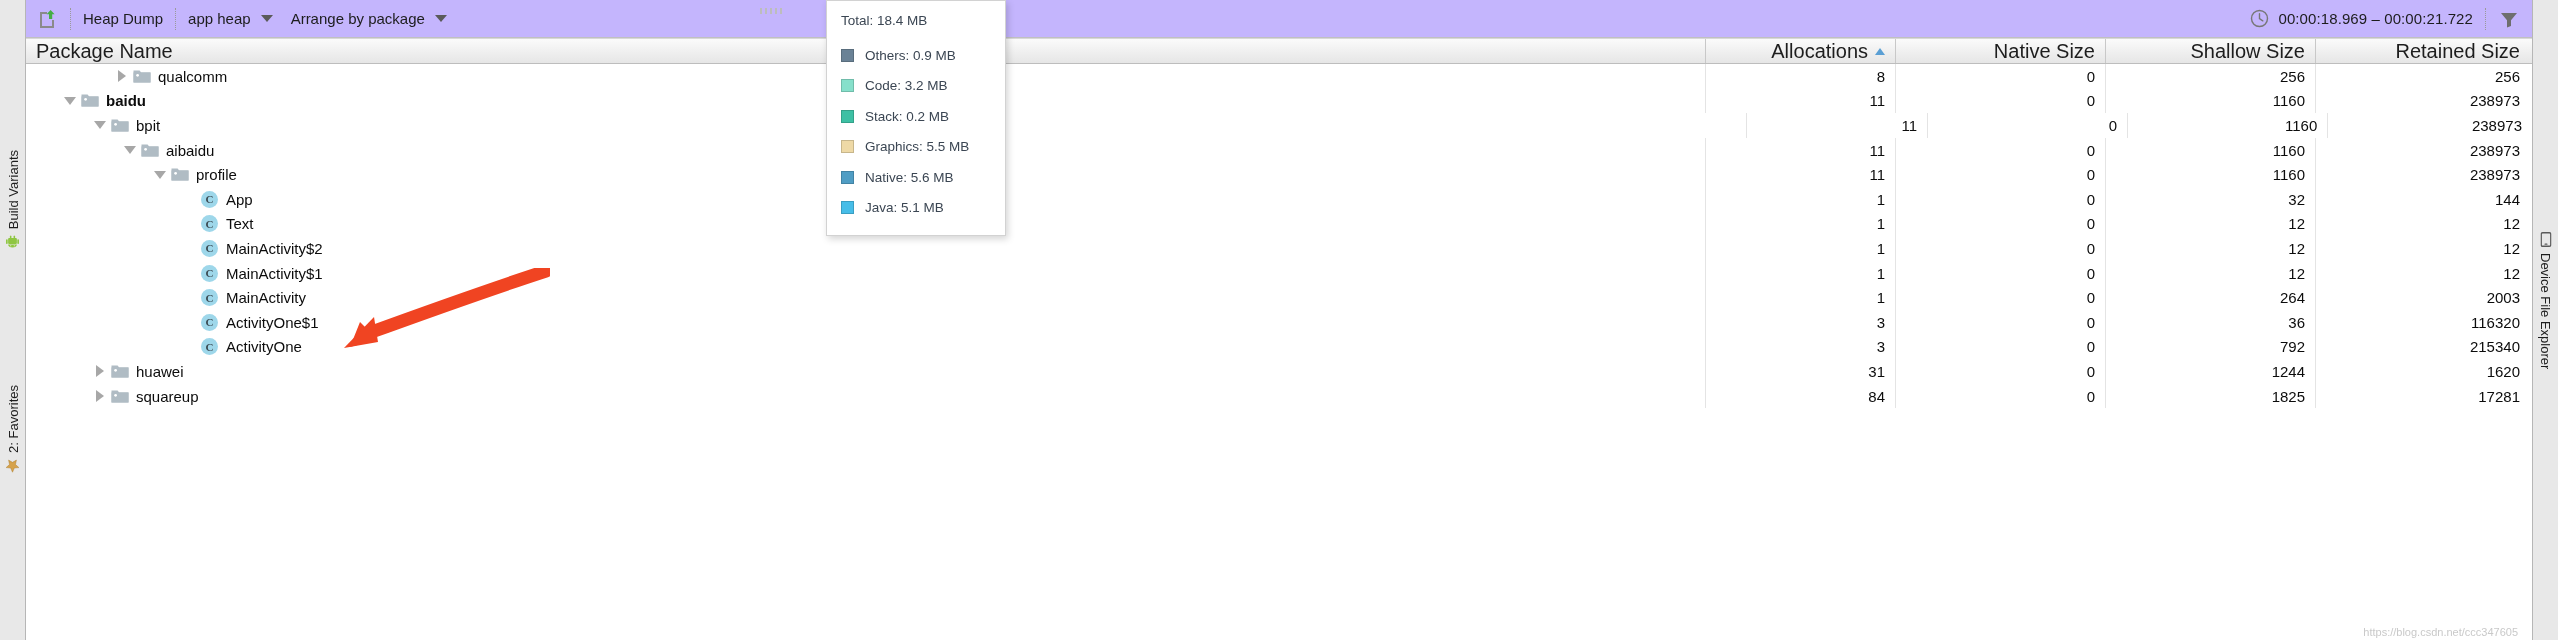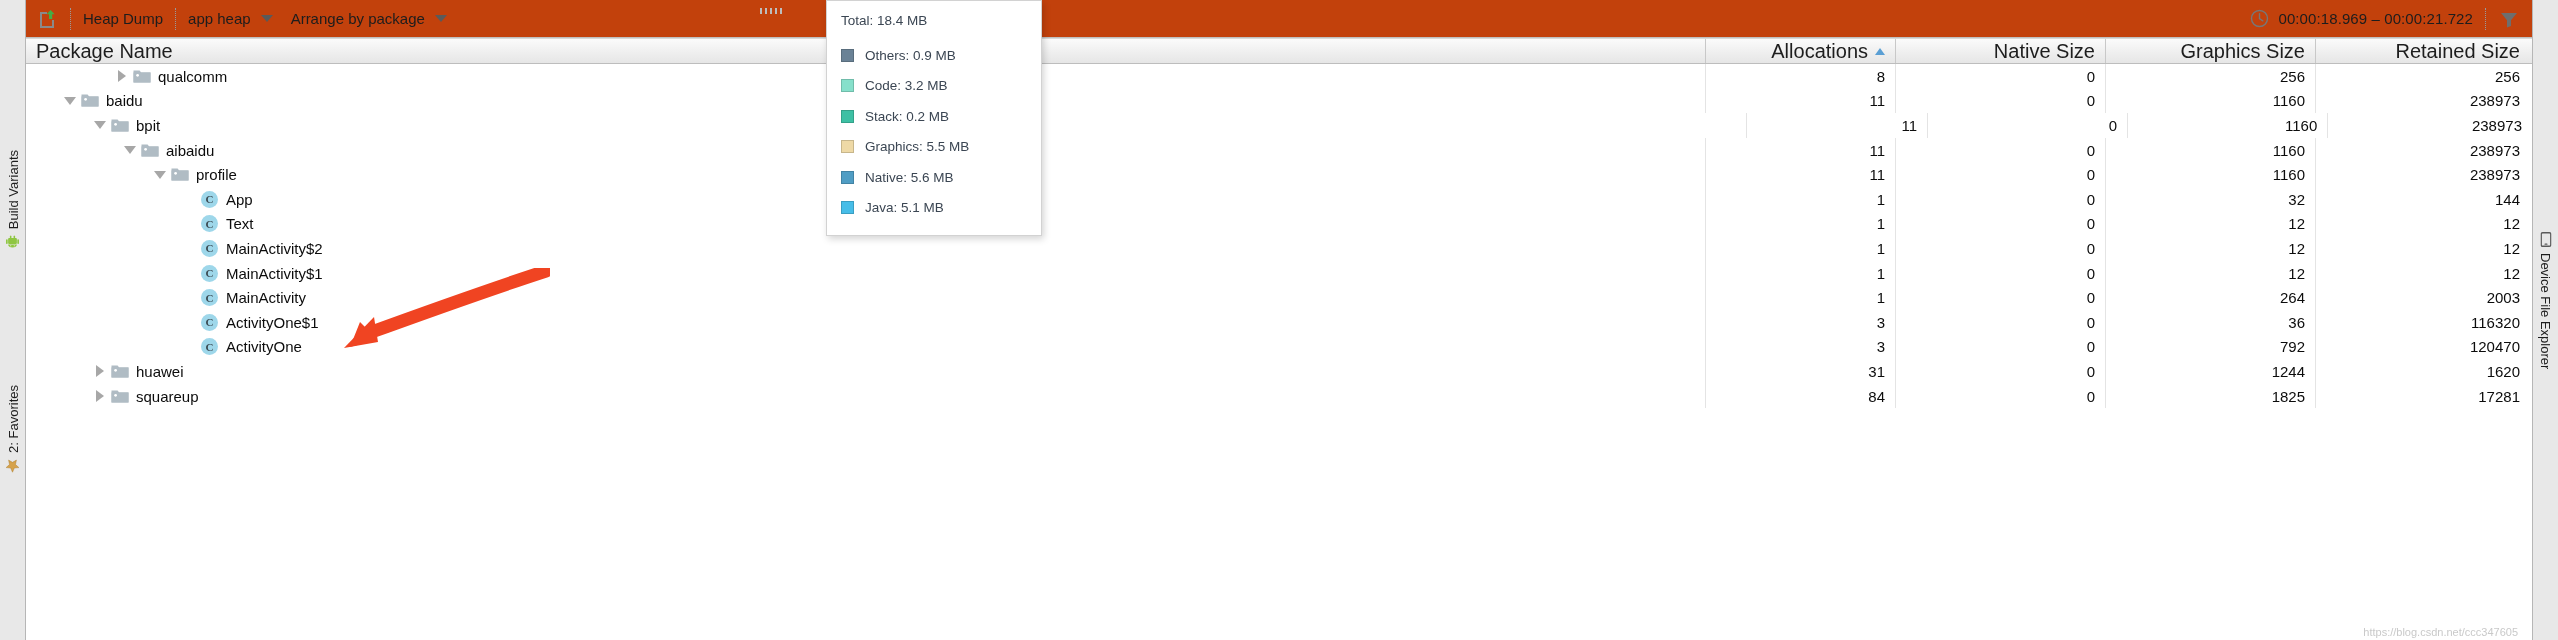--- a/index.html
+++ b/index.html
@@ -61,21 +61,21 @@
     align-items: center;
     justify-content: center;
     width: 15px; height: 15px;
   }
 
   
   .toolbar {
     position: absolute;
     left: 26px; top: 0;
     width: 2506px; height: 38px;
-    background: #c2410c;
+    background: #c4b5fd;
     border-bottom: 1px solid #c0c0c0;
     display: flex;
     align-items: center;
     z-index: 20;
   }
   .tb-left { display: flex; align-items: center; height: 100%; padding-left: 10px; }
   .tb-right { margin-left: auto; display: flex; align-items: center; height: 100%; padding-right: 12px; }
 
   .tb-sep {
     width: 0; height: 22px;
@@ -202,21 +202,21 @@
     margin-right: 8px;
     margin-left: 3px;
     font-family: "Liberation Serif", serif;
   }
   .node-label { white-space: nowrap; }
 
   
   .legend-popup {
     position: absolute;
     left: 826px; top: 0px;
-    width: 216px;
+    width: 180px;
     background: #ffffff;
     border: 1px solid #d2d2d2;
     box-shadow: 2px 3px 7px rgba(0,0,0,0.17);
     padding: 12px 14px 12px 14px;
     z-index: 60;
     font-size: 13.5px;
     color: #3b4653;
   }
   .legend-total {
     font-size: 13.5px;
@@ -368,21 +368,21 @@
         <span>Package Name</span>
       </div>
       <div class="th num" style="width:190px;">
         <span>Allocations</span>
         <span class="sort-asc"></span>
       </div>
       <div class="th num" style="width:210px;">
         <span>Native Size</span>
       </div>
       <div class="th num" style="width:210px;">
-        <span>Graphics Size</span>
+        <span>Shallow Size</span>
       </div>
       <div class="th num" style="width:214px;border-right:none;">
         <span>Retained Size</span>
       </div>
     </div>
 
     <div class="tbody" id="tbody">
         <div class="trow">
           <div class="td name" style="width: 1680px; padding-left: 28px;">
             <div class="tree-cell" style="padding-left: 60px;">
@@ -402,21 +402,21 @@
             <span>0</span>
           </div>
           <div class="td num" style="width: 210px;">
             <span>256</span>
           </div>
           <div class="td num" style="width: 214px; border-right: none;">
             <span>256</span>
           </div>
         </div>
         <div class="trow">
-          <div class="td name" style="width: 1680px;">
+          <div class="td name" style="width: 1680px; font-weight: bold;">
             <div class="tree-cell" style="padding-left: 30px;">
               <span class="twisty expanded"></span>
               <span class="folder-icon"><svg width="18" height="15" viewBox="0 0 18 15">
                   <path d="M0.5 1.5 H6.6 L8.2 3.4 H17.5 V13.5 H0.5 Z" fill="#b0bcc4"></path>
                   <rect x="0.5" y="3.4" width="17" height="10.1" fill="#b0bcc4"></rect>
                   <circle cx="4.6" cy="6.3" r="1.35" fill="#ffffff"></circle>
                 </svg></span>
               <span class="node-label">baidu</span>
             </div>
           </div>
@@ -645,21 +645,21 @@
           <div class="td num" style="width: 190px;">
             <span>3</span>
           </div>
           <div class="td num" style="width: 210px;">
             <span>0</span>
           </div>
           <div class="td num" style="width: 210px;">
             <span>792</span>
           </div>
           <div class="td num" style="width: 214px; border-right: none;">
-            <span>120470</span>
+            <span>215340</span>
           </div>
         </div>
         <div class="trow">
           <div class="td name" style="width: 1680px;">
             <div class="tree-cell" style="padding-left: 60px;">
               <span class="twisty collapsed"></span>
               <span class="folder-icon"><svg width="18" height="15" viewBox="0 0 18 15">
                   <path d="M0.5 1.5 H6.6 L8.2 3.4 H17.5 V13.5 H0.5 Z" fill="#b0bcc4"></path>
                   <rect x="0.5" y="3.4" width="17" height="10.1" fill="#b0bcc4"></rect>
                   <circle cx="4.6" cy="6.3" r="1.35" fill="#ffffff"></circle>

